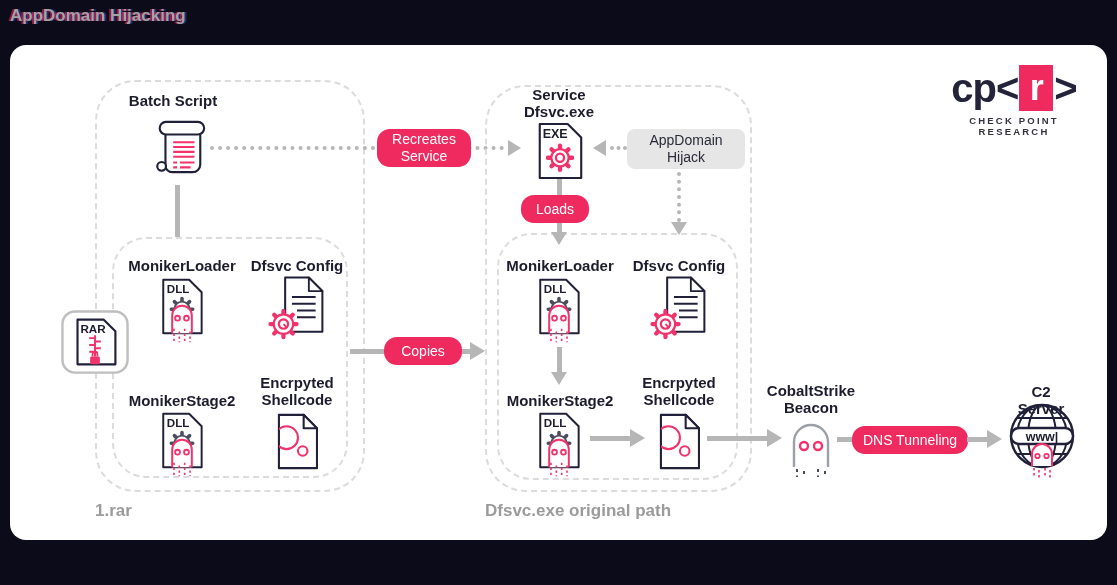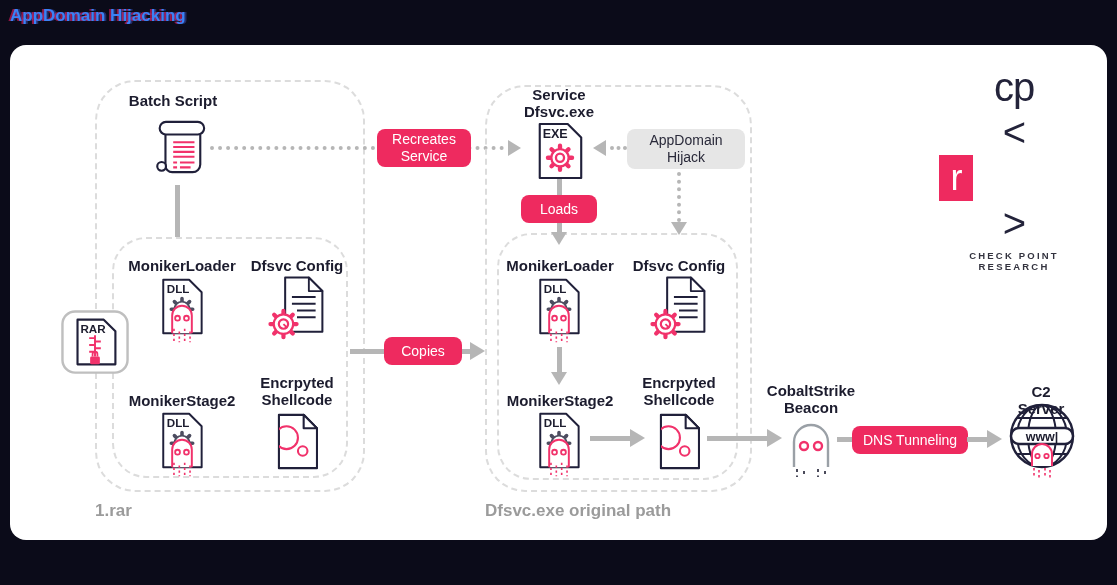--- a/index.html
+++ b/index.html
@@ -2,53 +2,53 @@
 <html style="--pink: #ee2a5f; --icon-pink: #f1326b; --dark-ink: #20203a; --arrow-gray: #b6b6b6; --page-bg: #0b0b19; --appdomain-bg: #e6e6e6; --muted-label: #9b9b9b; --card-bg: #ffffff;"><head>
 <meta charset="utf-8">
 <style>
   :root{
     --pink:#ee2a5f; --icon-pink:#f1326b; --dark-ink:#20203a; --arrow-gray:#b6b6b6;
     --page-bg:#0b0b19; --appdomain-bg:#e6e6e6; --muted-label:#9b9b9b; --card-bg:#ffffff;
   }
   html,body{margin:0;padding:0;background:var(--page-bg);}
   .page{position:relative;width:1117px;height:585px;background:var(--page-bg);
         font-family:"Liberation Sans",sans-serif;overflow:hidden;}
-  .page-title{position:absolute;left:10px;top:6px;margin:0;font-size:17px;font-weight:bold;color:#3b82f6;
+  .page-title{position:absolute;left:10px;top:6px;margin:0;font-size:17px;font-weight:bold;color:#a3a3a3;
         text-shadow:-2px 0 0 rgba(233,30,99,.6), 2px 0 0 rgba(80,110,255,.35);}
   .caption{position:absolute;left:0;top:551px;width:100%;text-align:center;font-size:15.5px;color:#dde1ec;}
   .card{position:absolute;left:10px;top:45px;width:1097px;height:495px;background:var(--card-bg);border-radius:16px;}
   .card *{box-sizing:border-box;}
 
   .dash-box{position:absolute;border:2px dashed #dcdcdc;border-radius:40px;}
   .dash-box.inner{border-radius:34px;}
   .lbl{position:absolute;transform:translateX(-50%);font-weight:bold;font-size:15px;color:#1c1c2e;
        white-space:pre-line;text-align:center;line-height:1.15;}
   .muted{position:absolute;font-weight:bold;font-size:17px;color:var(--muted-label);text-align:left;}
-  .btn{position:absolute;background:var(--pink);color:#fff;border-radius:8px;display:flex;align-items:center;
+  .btn{position:absolute;background:var(--pink);color:#fff;border-radius:13px;display:flex;align-items:center;
        justify-content:center;font-size:14px;line-height:1.2;white-space:pre-line;text-align:center;}
   .gray-box{position:absolute;background:var(--appdomain-bg);color:#2a2a3a;border-radius:8px;display:flex;
        align-items:center;justify-content:center;font-size:14px;line-height:1.2;white-space:pre-line;text-align:center;}
   .gline{position:absolute;background:var(--arrow-gray);}
   .dot-h{position:absolute;border-top:4px dotted var(--arrow-gray);}
   .dot-v{position:absolute;border-left:4px dotted var(--arrow-gray);}
   .ah{position:absolute;width:0;height:0;}
   .ah-r{border-top:8px solid transparent;border-bottom:8px solid transparent;border-left:13px solid var(--arrow-gray);}
   .ah-l{border-top:8px solid transparent;border-bottom:8px solid transparent;border-right:13px solid var(--arrow-gray);}
   .ah-d{border-left:8px solid transparent;border-right:8px solid transparent;border-top:13px solid var(--arrow-gray);}
   .ah-big.ah-r{border-top-width:9px;border-bottom-width:9px;border-left-width:15px;}
   .ico{position:absolute;}
 
   svg .sd{stroke:var(--dark-ink);}
   svg .sp{stroke:var(--icon-pink);}
   svg .fw{fill:#fff;}
   svg .fn{fill:none;}
   .card svg text{font-family:"Liberation Sans",sans-serif;font-weight:bold;fill:#1c1c2e;}
 
   .logo{position:absolute;left:928px;top:20px;width:152px;text-align:center;color:#23233a;}
-  .logo-row{display:flex;justify-content:center;font-weight:normal;font-size:40px;letter-spacing:-1px;flex-direction:column;}
+  .logo-row{display:flex;align-items:center;justify-content:center;font-weight:bold;font-size:40px;letter-spacing:-1px;}
   .logo-r{display:inline-flex;align-items:center;justify-content:center;background:var(--pink);color:#fff;
           width:34px;height:46px;margin:0 1px;font-size:36px;}
   .logo-sub{margin-top:4px;font-size:9.5px;font-weight:bold;letter-spacing:2.2px;color:#33333f;}
 </style>
 </head>
 <body>
 
 <div class="page">
   <h1 class="page-title">AppDomain Hijacking</h1>
 
@@ -169,21 +169,21 @@
 
     <div class="gray-box" style="left:617px;top:84px;width:118px;height:40px">AppDomain
 Hijack</div>
     <div class="dot-h" style="left:600px;top:101px;width:17px"></div>
     <div class="ah ah-l" style="left:583px;top:95px"></div>
     <div class="dot-v" style="left:667px;top:127px;height:50px"></div>
     <div class="ah ah-d" style="left:661px;top:177px"></div>
 
     <div class="gline" style="left:547px;top:134px;width:5px;height:53px"></div>
     <div class="ah ah-d" style="left:541px;top:187px"></div>
-    <div class="btn" style="left:511px;top:150px;width:76px;height:28px">Loads</div>
+    <div class="btn" style="left:511px;top:150px;width:68px;height:28px">Loads</div>
 
     <div class="lbl" style="left:550px;top:212px">MonikerLoader</div>
     <svg class="ico" style="left:524px;top:232px" width="50" height="68" viewBox="0 0 56 76">
         <use href="#sym-dll"></use>
       </svg>
 
     <div class="lbl" style="left:669px;top:212px">Dfsvc Config</div>
     <svg class="ico" style="left:640px;top:230px" width="58" height="66" viewBox="0 0 68 78">
         <use href="#sym-config"></use>
       </svg>

